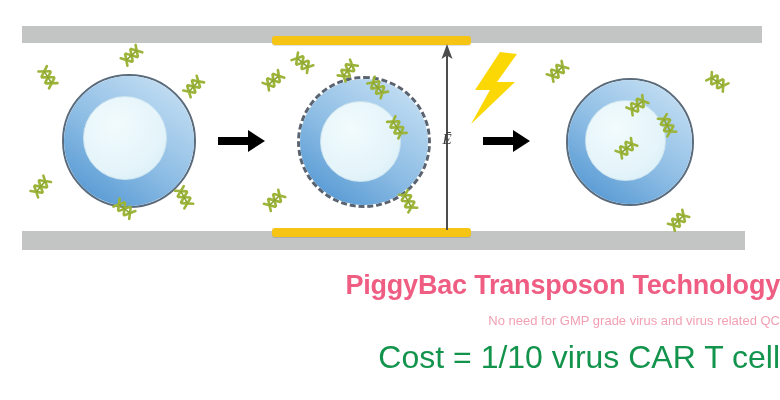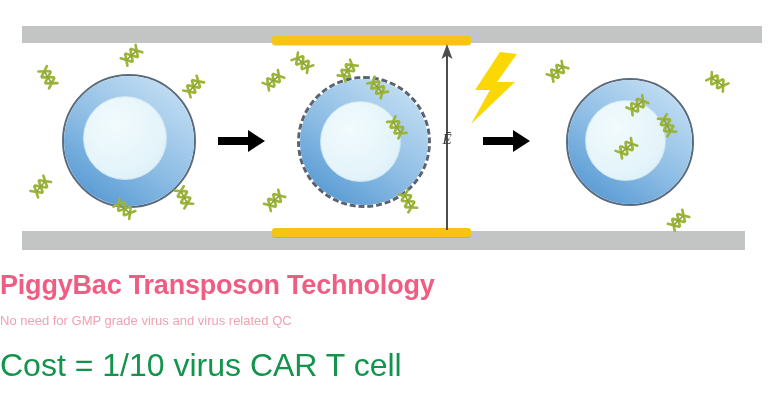--- a/index.html
+++ b/index.html
@@ -57,31 +57,31 @@
   #field-label{
     position:absolute;left:434px;top:126px;width:26px;height:26px;
     color:#3a3a3a;font-size:15px;line-height:26px;text-align:center;
     font-family:"Liberation Serif", serif;font-style:italic;
   }
 
   
   #bolt{position:absolute;left:469px;top:52px;width:52px;height:72px;}
 
   
-  #caption-block{position:absolute;left:0;top:268px;width:780px;text-align:left;}
+  #caption-block{position:absolute;left:0;top:268px;width:780px;text-align:right;}
   #headline{
     color:#ef5d83;font-size:27px;font-weight:bold;letter-spacing:-.2px;
     font-family:"Liberation Sans", sans-serif;line-height:34px;
   }
   #subline{
     color:#f2a0b4;font-size:13px;margin-top:11px;line-height:16px;
     font-family:"Liberation Sans", sans-serif;
   }
   #costline{
-    color:#13944d;font-size:32px;margin-top:17px;line-height:38px;
+    color:#13944d;font-size:32px;margin-top:9px;line-height:38px;
     font-family:"Liberation Sans", sans-serif;
   }
 </style>
 </head>
 <body>
 
 <div id="stage">
 
   <div class="wall" id="wall-top"></div>
   <div class="wall" id="wall-bottom"></div>

